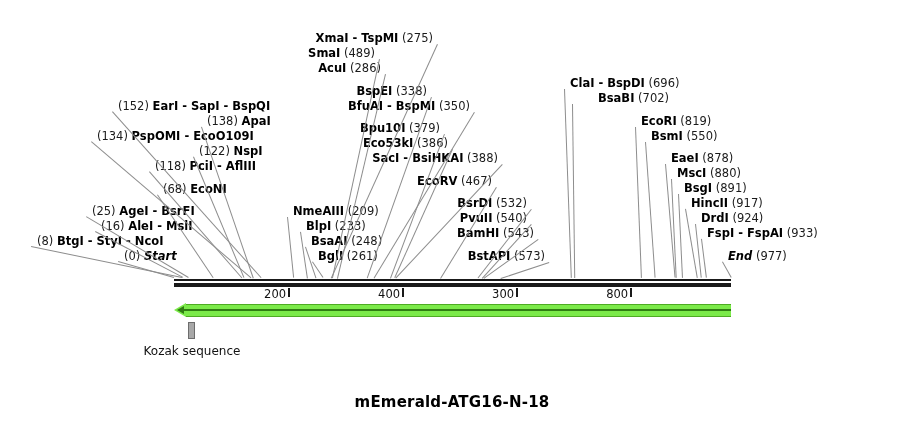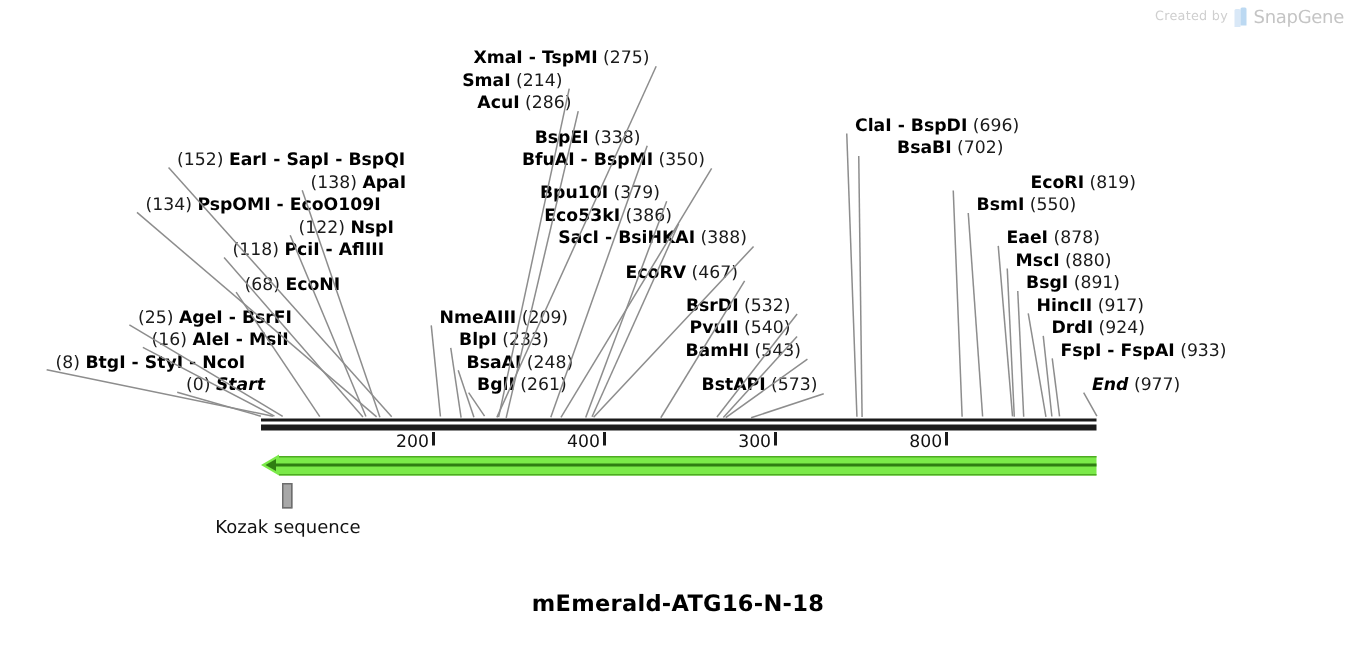--- a/index.html
+++ b/index.html
@@ -143,32 +143,24 @@
     text-align: center;
     font-size: 11.5px;
     color: #111;
   }
 </style>
 </head>
 <body>
 
 <div id="map">
 
-  <div class="watermark">
-    <span class="wm-created">Created by</span>
-    <span class="wm-logo">
-        <i class="a"></i>
-        <i class="b"></i>
-      </span>
-    <span class="wm-brand">SnapGene</span>
-  </div>
 
   <div id="labels">
       <div class="lbl r" style="left: 433px; top: 32px;"><span>XmaI - TspMI</span><span class="pos">  (275)</span></div>
-      <div class="lbl r" style="left: 375px; top: 47px;"><span>SmaI</span><span class="pos">  (214)</span></div>
+      <div class="lbl r" style="left: 375px; top: 47px;"><span>SmaI</span><span class="pos">  (489)</span></div>
       <div class="lbl r" style="left: 381px; top: 62px;"><span>AcuI</span><span class="pos">  (286)</span></div>
       <div class="lbl r" style="left: 427px; top: 85px;"><span>BspEI</span><span class="pos">  (338)</span></div>
       <div class="lbl r" style="left: 470px; top: 100px;"><span>BfuAI - BspMI</span><span class="pos">  (350)</span></div>
       <div class="lbl r" style="left: 440px; top: 122px;"><span>Bpu10I</span><span class="pos">  (379)</span></div>
       <div class="lbl r" style="left: 448px; top: 137px;"><span>Eco53kI</span><span class="pos">  (386)</span></div>
       <div class="lbl r" style="left: 498px; top: 152px;"><span>SacI - BsiHKAI</span><span class="pos">  (388)</span></div>
       <div class="lbl r" style="left: 492px; top: 175px;"><span>EcoRV</span><span class="pos">  (467)</span></div>
       <div class="lbl r" style="left: 527px; top: 197px;"><span>BsrDI</span><span class="pos">  (532)</span></div>
       <div class="lbl r" style="left: 527px; top: 212px;"><span>PvuII</span><span class="pos">  (540)</span></div>
       <div class="lbl r" style="left: 534px; top: 227px;"><span>BamHI</span><span class="pos">  (543)</span></div>
@@ -182,21 +174,21 @@
       <div class="lbl" style="left: 97px; top: 130px;"><span class="pos">(134)  </span><span>PspOMI - EcoO109I</span></div>
       <div class="lbl" style="left: 199px; top: 145px;"><span class="pos">(122)  </span><span>NspI</span></div>
       <div class="lbl" style="left: 155px; top: 160px;"><span class="pos">(118)  </span><span>PciI - AflIII</span></div>
       <div class="lbl" style="left: 163px; top: 183px;"><span class="pos">(68)  </span><span>EcoNI</span></div>
       <div class="lbl" style="left: 92px; top: 205px;"><span class="pos">(25)  </span><span>AgeI - BsrFI</span></div>
       <div class="lbl" style="left: 101px; top: 220px;"><span class="pos">(16)  </span><span>AleI - MslI</span></div>
       <div class="lbl" style="left: 37px; top: 235px;"><span class="pos">(8)  </span><span>BtgI - StyI - NcoI</span></div>
       <div class="lbl" style="left: 124px; top: 250px;"><span class="pos">(0)  </span><span class="term">Start</span></div>
       <div class="lbl" style="left: 570px; top: 77px;"><span>ClaI - BspDI</span><span class="pos">  (696)</span></div>
       <div class="lbl" style="left: 578px; top: 92px; margin-left: 20px;"><span>BsaBI</span><span class="pos">  (702)</span></div>
-      <div class="lbl" style="left: 641px; top: 115px; margin-left: 46px;"><span>EcoRI</span><span class="pos">  (819)</span></div>
+      <div class="lbl" style="left: 641px; top: 115px;"><span>EcoRI</span><span class="pos">  (819)</span></div>
       <div class="lbl" style="left: 651px; top: 130px;"><span>BsmI</span><span class="pos">  (550)</span></div>
       <div class="lbl" style="left: 671px; top: 152px;"><span>EaeI</span><span class="pos">  (878)</span></div>
       <div class="lbl" style="left: 677px; top: 167px;"><span>MscI</span><span class="pos">  (880)</span></div>
       <div class="lbl" style="left: 684px; top: 182px;"><span>BsgI</span><span class="pos">  (891)</span></div>
       <div class="lbl" style="left: 691px; top: 197px;"><span>HincII</span><span class="pos">  (917)</span></div>
       <div class="lbl" style="left: 701px; top: 212px;"><span>DrdI</span><span class="pos">  (924)</span></div>
       <div class="lbl" style="left: 707px; top: 227px;"><span>FspI - FspAI</span><span class="pos">  (933)</span></div>
       <div class="lbl" style="left: 728px; top: 250px;"><span class="term">End</span><span class="pos">  (977)</span></div>
     </div>
   <div id="leaders">

